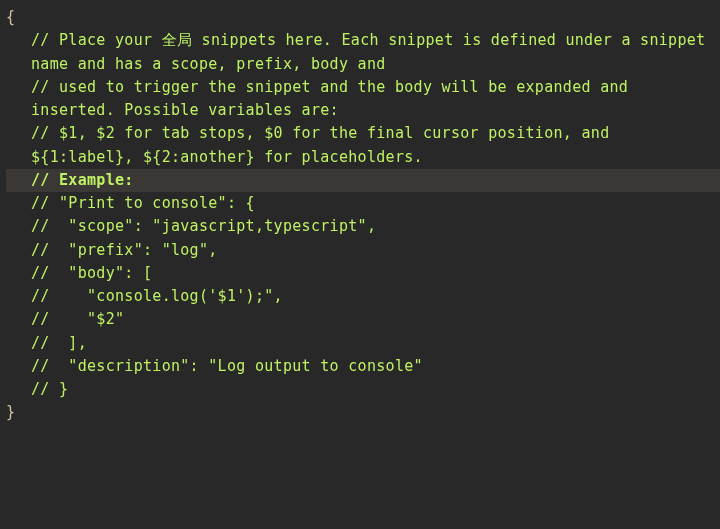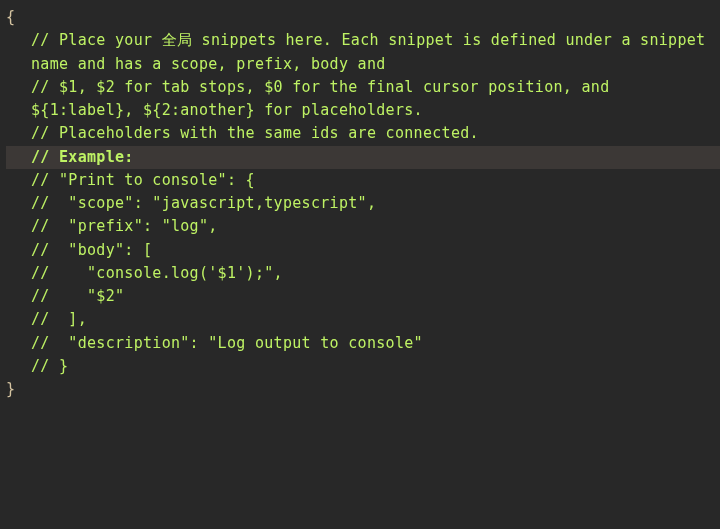--- a/index.html
+++ b/index.html
@@ -44,22 +44,22 @@
       font-weight: bold;
     }
   </style>
 </head>
 <body>
 
 <div class="editor">
   <div class="line brace">{</div>
   <div id="lines-container">
       <div class="line comment">// Place your 全局 snippets here. Each snippet is defined under a snippet name and has a scope, prefix, body and</div>
+      <div class="line comment">// used to trigger the snippet and the body will be expanded and inserted. Possible variables are:</div>
       <div class="line comment">// $1, $2 for tab stops, $0 for the final cursor position, and ${1:label}, ${2:another} for placeholders.</div>
-      <div class="line comment">// Placeholders with the same ids are connected.</div>
       <div class="line comment highlighted">// Example:</div>
       <div class="line comment">// "Print to console": {</div>
       <div class="line comment">//  "scope": "javascript,typescript",</div>
       <div class="line comment">//  "prefix": "log",</div>
       <div class="line comment">//  "body": [</div>
       <div class="line comment">//    "console.log('$1');",</div>
       <div class="line comment">//    "$2"</div>
       <div class="line comment">//  ],</div>
       <div class="line comment">//  "description": "Log output to console"</div>
       <div class="line comment">// }</div>

